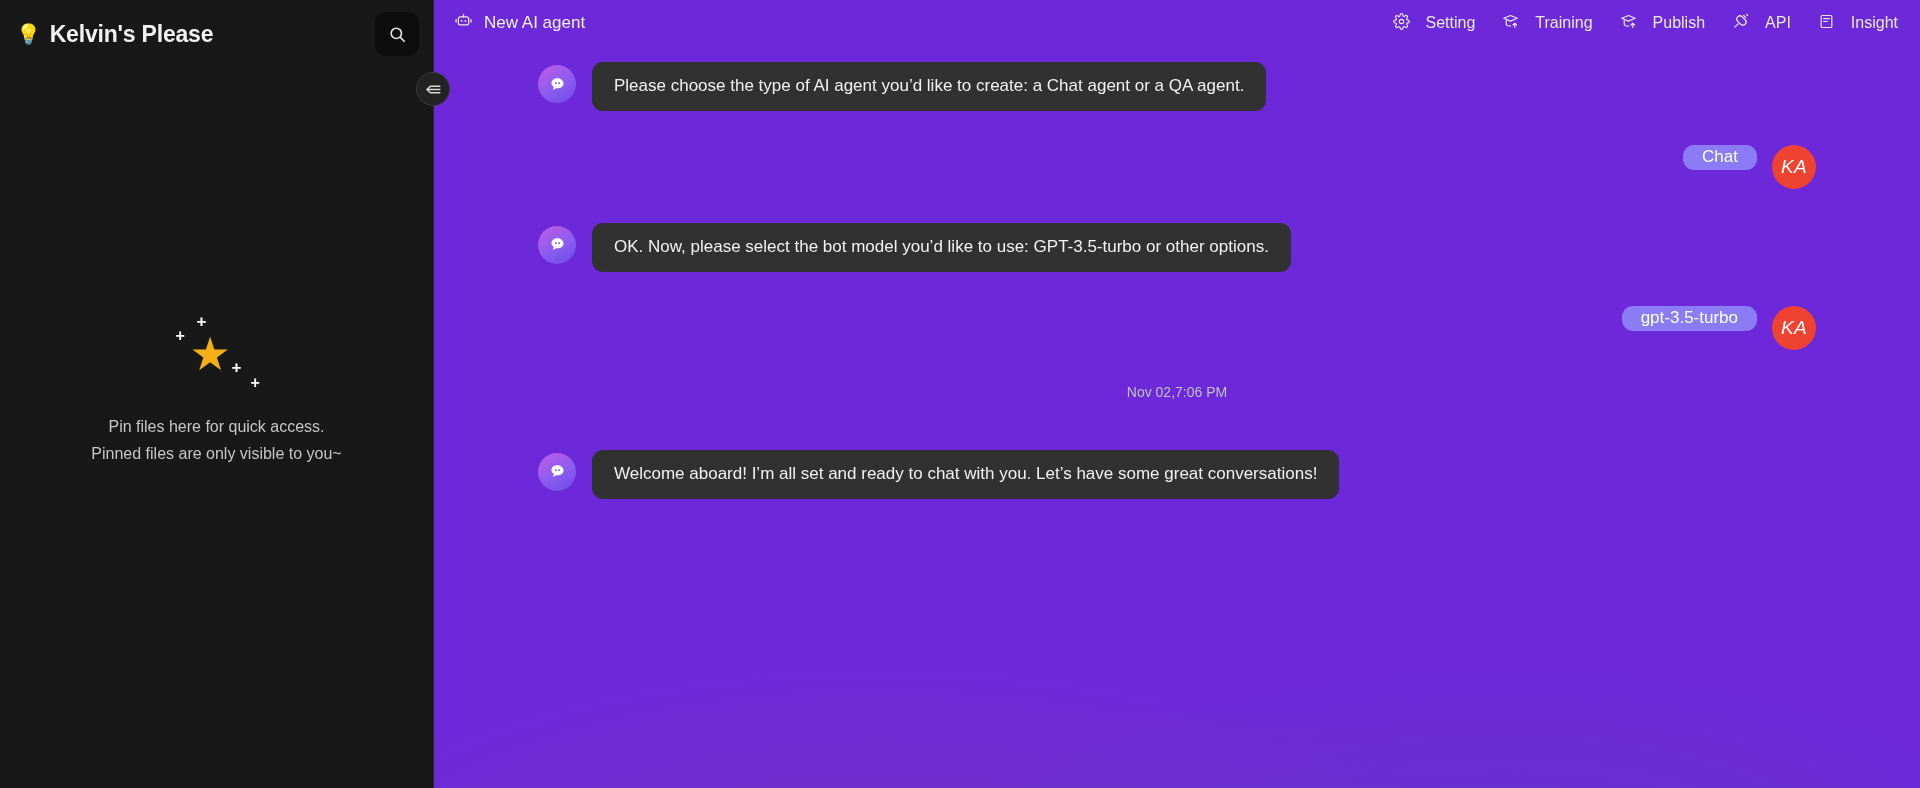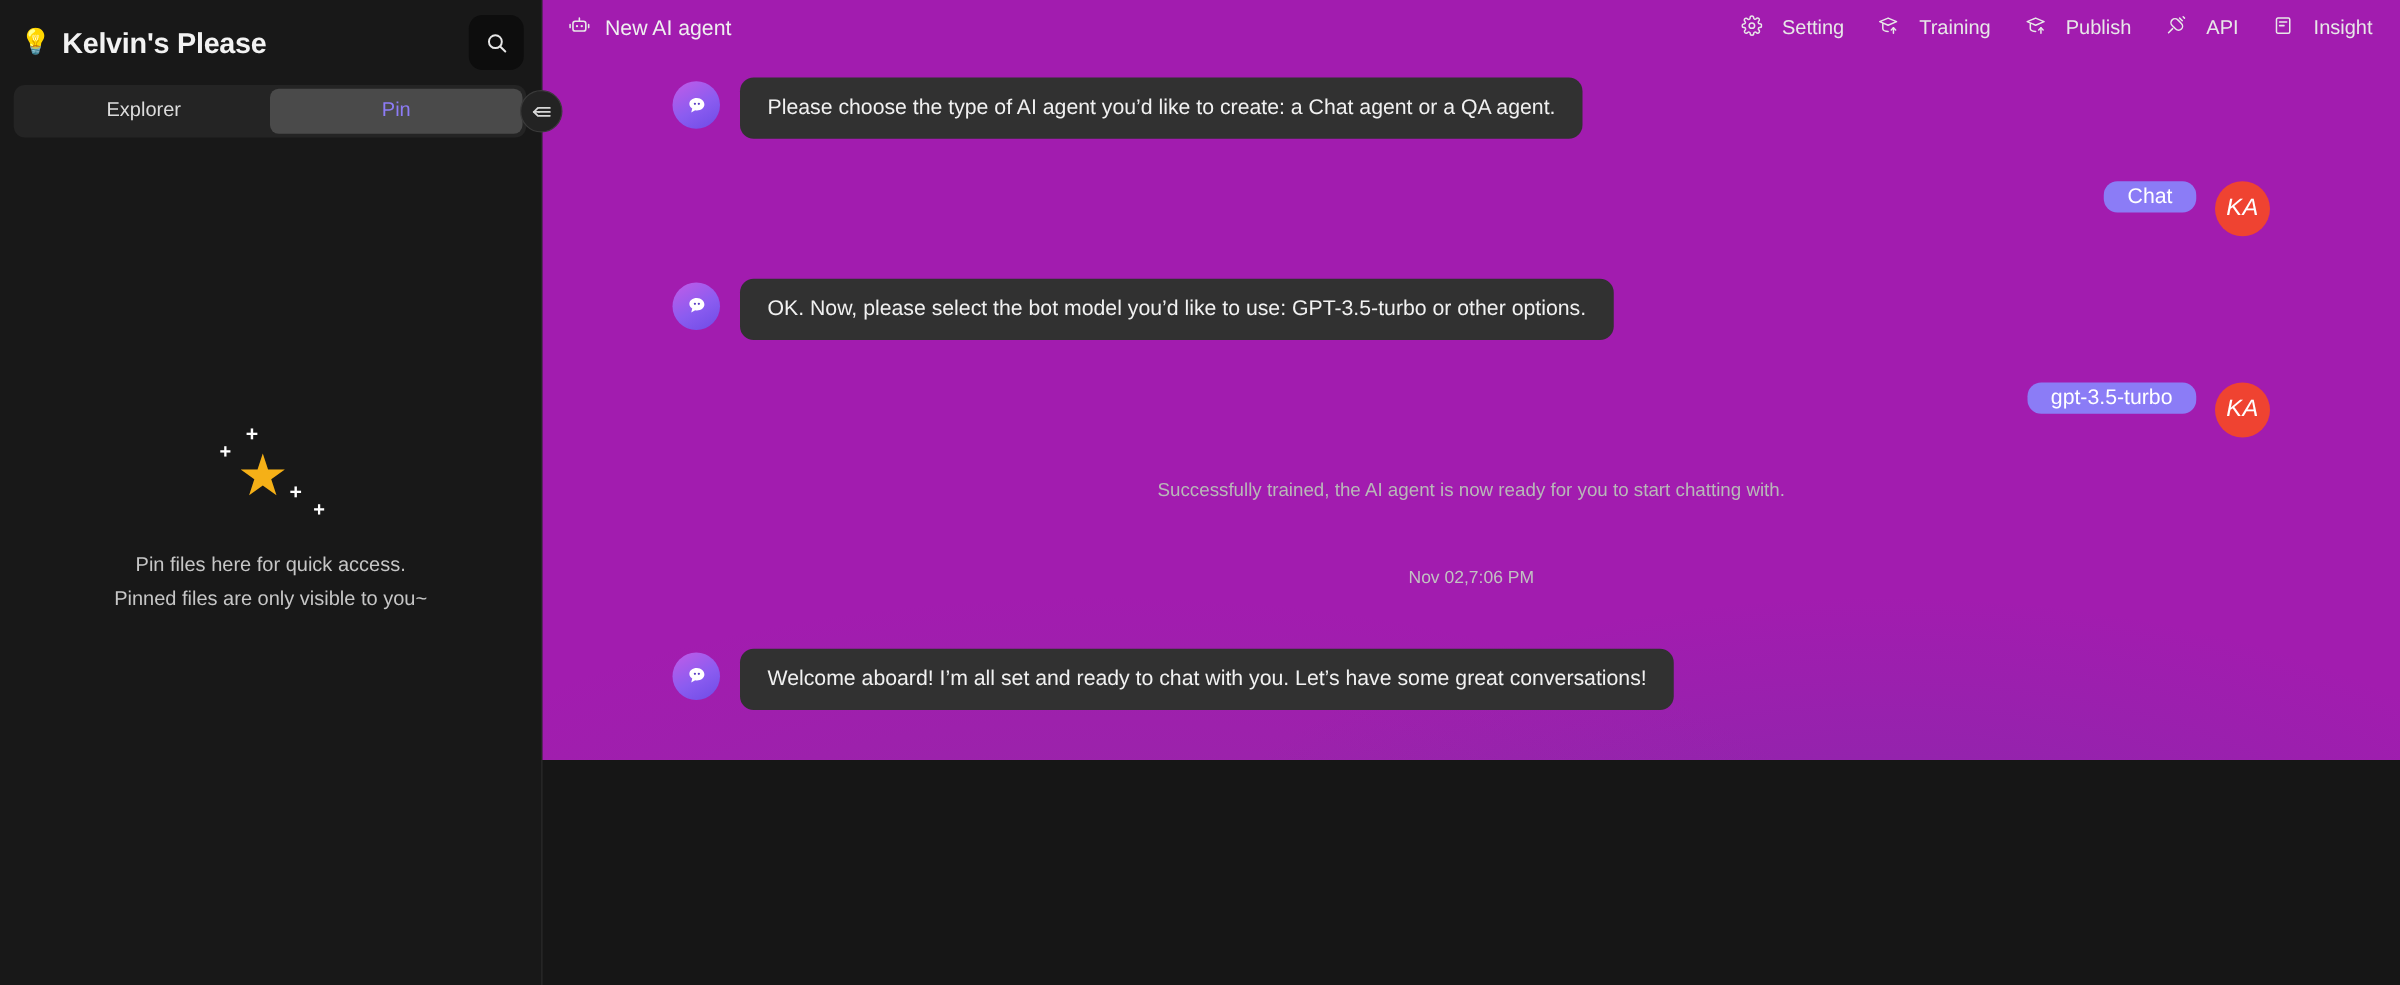--- a/index.html
+++ b/index.html
@@ -70,22 +70,22 @@
   .collapse-btn {
     position:absolute; right:-17px; top:72px;
     width:34px; height:34px; border-radius:50%;
     background:#232323; border:1px solid #3a3a3a;
     display:flex; align-items:center; justify-content:center;
     cursor:pointer; z-index:30;
   }
 
   
   .main {
-    flex:1; height:608px; position:relative;
-    background:#a21caf;
+    flex:1; height:788px; position:relative;
+    background:#6d28d9;
     display:flex; flex-direction:column;
     overflow:hidden;
   }
   .main-glow {
     position:absolute; left:0; right:0; bottom:-120px; height:300px;
     background:
       radial-gradient(60% 120% at 30% 100%, rgba(120,70,150,0.30) 0%, rgba(120,70,150,0) 70%),
       radial-gradient(55% 120% at 72% 100%, rgba(60,80,160,0.26) 0%, rgba(60,80,160,0) 70%);
     pointer-events:none; z-index:0;
   }
@@ -168,24 +168,20 @@
       <div class="search-btn">
         <span>
           <svg width="19" height="19" viewBox="0 0 24 24" fill="none" stroke="#e6e6e6" stroke-width="2" stroke-linecap="round">
               <circle cx="10.5" cy="10.5" r="6.5"></circle>
               <line x1="15.6" y1="15.6" x2="20.5" y2="20.5"></line>
             </svg>
         </span>
       </div>
     </div>
 
-    <div class="tabs">
-      <div class="tab">Explorer</div>
-      <div class="tab active">Pin</div>
-    </div>
 
     <div class="pin-empty">
       <div class="star-wrap">
         <span class="spark s1">+</span>
         <span class="spark s2">+</span>
         <span class="star">★</span>
         <span class="spark s3">+</span>
         <span class="spark s4">+</span>
       </div>
       <div class="pin-line">Pin files here for quick access.</div>
@@ -308,21 +304,20 @@
           </svg>
         </div>
         <div class="bubble-bot">OK. Now, please select the bot model you’d like to use: GPT-3.5-turbo or other options.</div>
       </div>
 
       <div class="row right">
         <div class="bubble-user">gpt-3.5-turbo</div>
         <div class="avatar-user">KA</div>
       </div>
 
-      <div class="sys-note">Successfully trained, the AI agent is now ready for you to start chatting with.</div>
       <div class="timestamp">Nov 02,7:06 PM</div>
 
       <div class="row left">
         <div class="avatar-bot">
           <svg width="19" height="19" viewBox="0 0 24 24">
             <path d="M12 4.2c-4.4 0-7.6 2.6-7.6 6 0 2 1.1 3.7 2.9 4.8l-1 3.9 4-2.3c.5.1 1.1.2 1.7.2 4.4 0 7.6-2.6 7.6-6s-3.2-6.6-7.6-6.6z" fill="#ffffff"></path>
             <circle cx="10" cy="10.2" r="1.15" fill="#5b3fc4"></circle>
             <circle cx="14" cy="10.2" r="1.15" fill="#5b3fc4"></circle>
           </svg>
         </div>

